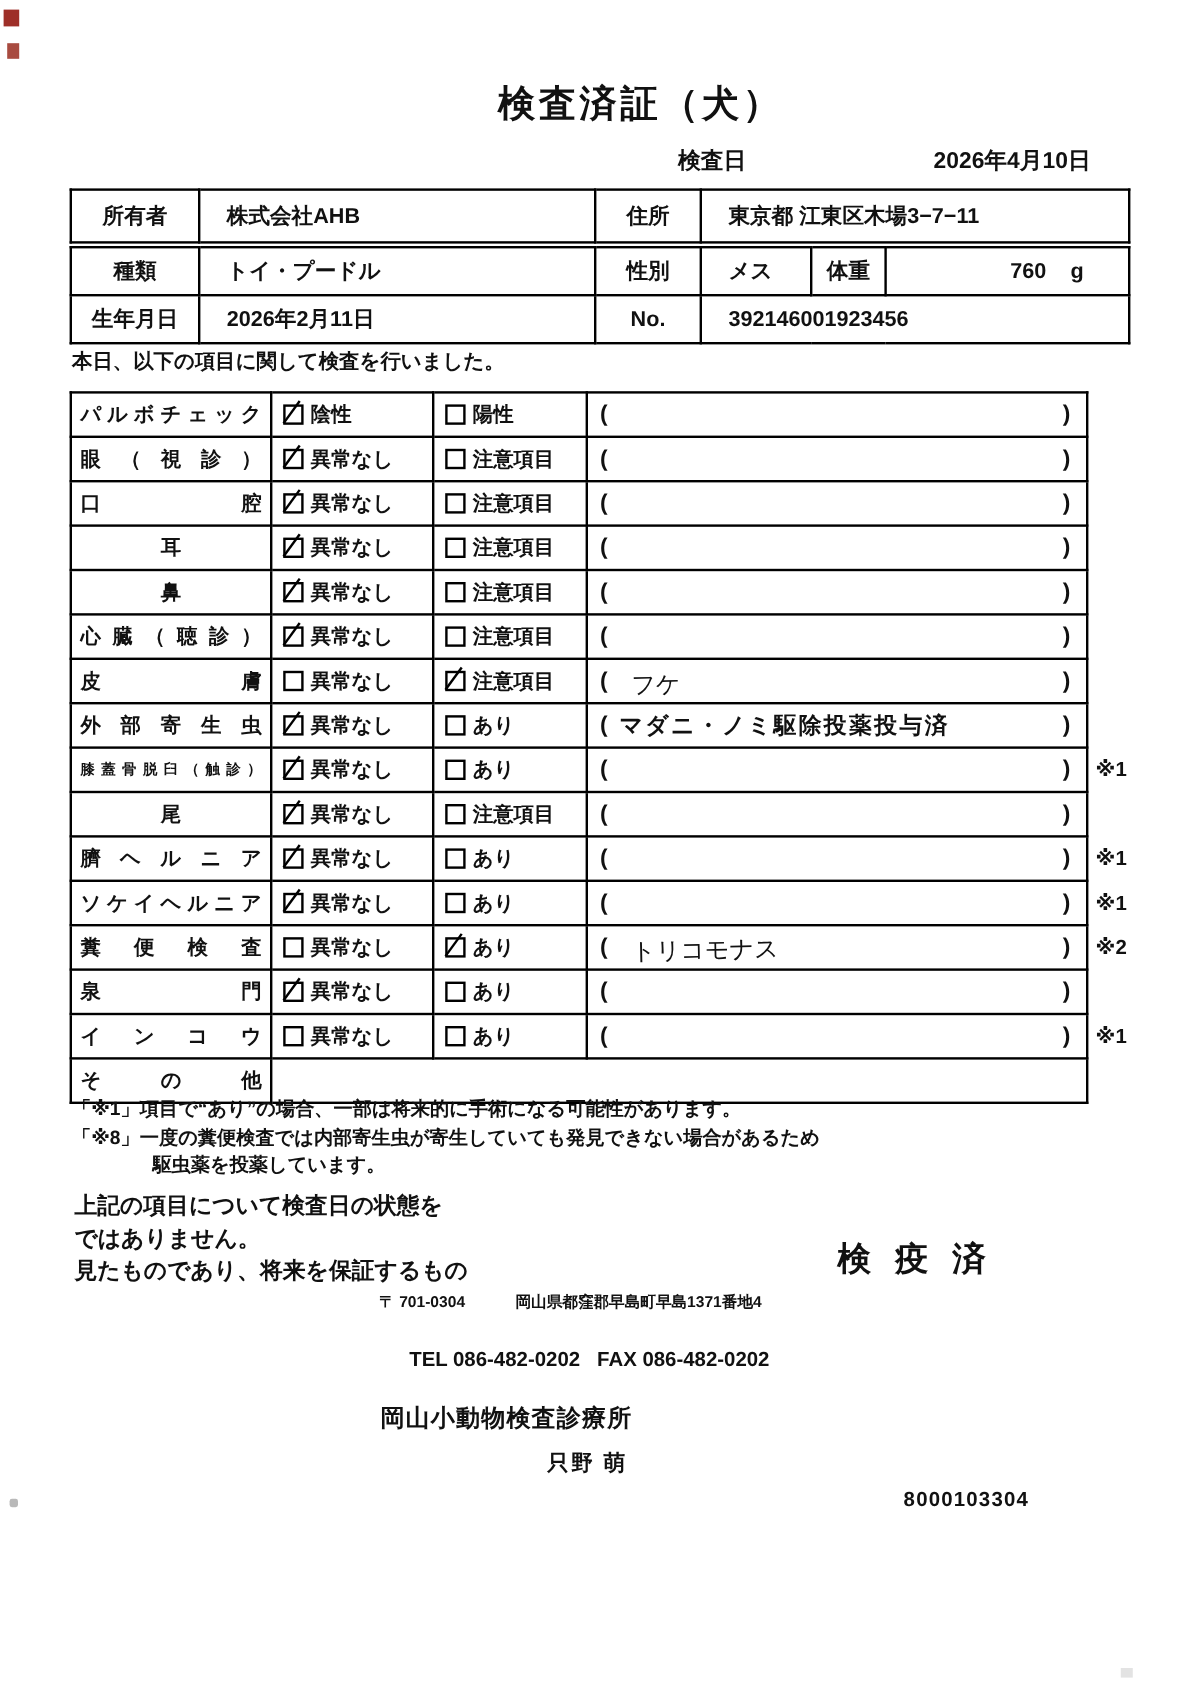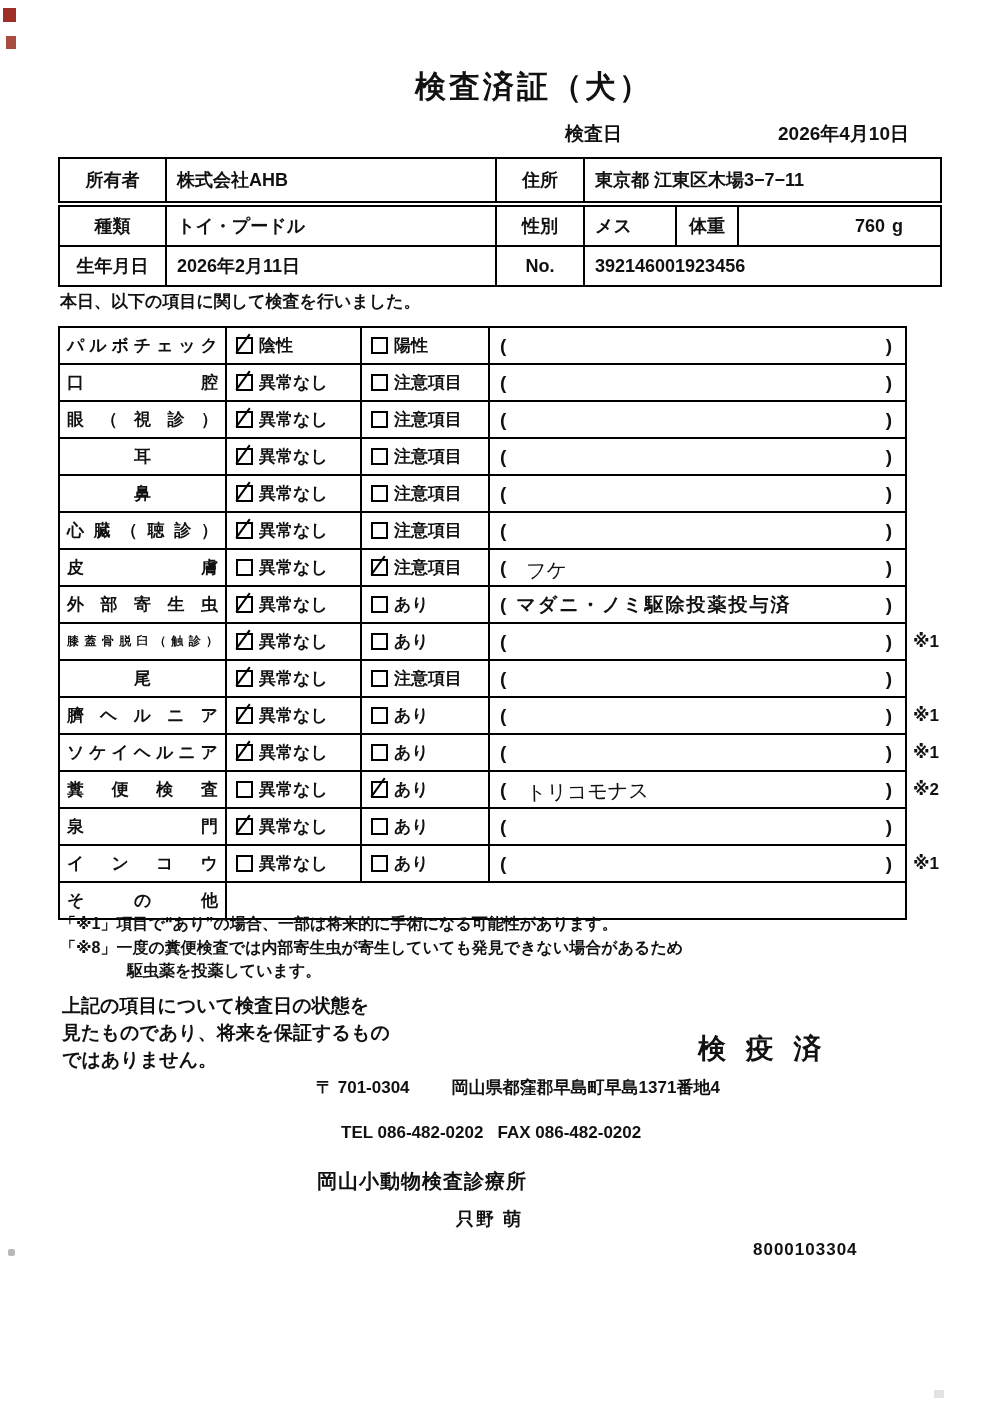--- a/index.html
+++ b/index.html
@@ -17,22 +17,22 @@
   .date-value { top:121px; left:778px; font-size:19px; font-weight:700; }
 
   table { border-collapse:collapse; position:absolute; table-layout:fixed; }
   td { border:2px solid #000; box-sizing:border-box; overflow:hidden; }
 
   .owner-table { left:58px; top:157px; width:882px; }
   .owner-table td { height:44px; font-size:18px; font-weight:600; }
   .pet-table { left:58px; top:205px; width:882px; }
   .pet-table td { height:40px; font-size:18px; font-weight:600; }
   td.lblc { text-align:center; }
-  td.val { padding-left:10px; text-align:left; }
-  .weight-val { display:flex; align-items:center; justify-content:flex-end; gap:7px; padding-right:36px; }
+  td.val { padding-left:22px; text-align:left; }
+  .weight-val { display:flex; align-items:center; justify-content:flex-end; gap:20px; padding-right:36px; }
 
   .intro { left:60px; top:290px; font-size:17px; font-weight:700; }
 
   .main-table { left:58px; top:326px; width:882px;padding-left:32px; }
   .main-table tr { height:37px; }
   .main-table td { font-size:17px; font-weight:600; padding:0; }
   .main-table td.lbl { padding:0 7px; text-align:justify; text-align-last:justify; }
   .main-table td.lbl.center { text-align:center; text-align-last:center; }
   .main-table td.lbl.small { font-size:12px; }
   .opt-inner { display:flex; align-items:center; gap:6px; padding-left:9px; }
@@ -49,21 +49,21 @@
   .main-table td.mark { border:none; font-size:17px; font-weight:600; padding-left:6px; text-align:left; background:transparent; }
   .main-table td.empty-cell { }
 
   .note1 { left:60px; top:914px; font-size:16px; font-weight:600; }
   .note2a { left:60px; top:938px; font-size:16px; font-weight:600; }
   .note2b { left:127px; top:961px; font-size:16px; font-weight:600; }
 
   .statement { left:62px; top:992px; font-size:19px; font-weight:700; line-height:27px; }
   .stamp { left:698px; top:1030px; font-size:28px; font-weight:700; letter-spacing:6px; }
 
-  .postal-line { left:316px; top:1076px; font-size:17px; font-weight:700; display:flex; gap:42px; }
+  .postal-line { left:316px; top:1076px; font-size:13px; font-weight:700; display:flex; gap:42px; }
   .tel-line { left:341px; top:1123px; font-size:17px; font-weight:600; white-space:pre; }
   .clinic-name { left:317px; top:1168px; font-size:20px; font-weight:600; letter-spacing:1px; }
   .vet-name { left:456px; top:1207px; font-size:18px; font-weight:600; letter-spacing:2px; }
   .doc-code { left:753px; top:1240px; font-size:17px; font-weight:600; letter-spacing:1px; }
 
   .artifact { position:absolute; }
   .a-red1 { left:3px; top:8px; width:13px; height:14px; background:#9e2f28; }
   .a-red2 { left:6px; top:36px; width:10px; height:13px; background:#a84b40; }
   .a-dot  { left:8px; top:1249px; width:7px; height:7px; background:#8a8a8a; border-radius:2px; opacity:.6; }
   .a-br   { left:934px; top:1390px; width:10px; height:8px; background:#cccccc; opacity:.55; }
@@ -162,45 +162,45 @@
             <div class="paren-inner">
               <span class="po">(</span>
               <span class="note"></span>
               <span class="pc">)</span>
             </div>
           </td>
       <td class="mark"></td>
     </tr>
 
     <tr>
+      <td class="lbl">眼（視診）</td>
+      <td class="opt">
+            <div class="opt-inner">
+              <span class="cb checked"></span>
+              <span>異常なし</span>
+            </div>
+          </td>
+      <td class="opt">
+            <div class="opt-inner">
+              <span class="cb"></span>
+              <span>注意項目</span>
+            </div>
+          </td>
+      <td class="paren">
+            <div class="paren-inner">
+              <span class="po">(</span>
+              <span class="note"></span>
+              <span class="pc">)</span>
+            </div>
+          </td>
+      <td class="mark"></td>
+    </tr>
+
+    <tr>
       <td class="lbl">口腔</td>
-      <td class="opt">
-            <div class="opt-inner">
-              <span class="cb checked"></span>
-              <span>異常なし</span>
-            </div>
-          </td>
-      <td class="opt">
-            <div class="opt-inner">
-              <span class="cb"></span>
-              <span>注意項目</span>
-            </div>
-          </td>
-      <td class="paren">
-            <div class="paren-inner">
-              <span class="po">(</span>
-              <span class="note"></span>
-              <span class="pc">)</span>
-            </div>
-          </td>
-      <td class="mark"></td>
-    </tr>
-
-    <tr>
-      <td class="lbl">眼（視診）</td>
       <td class="opt">
             <div class="opt-inner">
               <span class="cb checked"></span>
               <span>異常なし</span>
             </div>
           </td>
       <td class="opt">
             <div class="opt-inner">
               <span class="cb"></span>
               <span>注意項目</span>
@@ -512,22 +512,22 @@
 
   </tbody>
     </table>
 
   <div class="abs note1">「※1」項目で“あり”の場合、一部は将来的に手術になる可能性があります。</div>
   <div class="abs note2a">「※8」一度の糞便検査では内部寄生虫が寄生していても発見できない場合があるため</div>
   <div class="abs note2b">駆虫薬を投薬しています。</div>
 
   <div class="abs statement">
     <div>上記の項目について検査日の状態を</div>
+    <div>ではありません。</div>
     <div>見たものであり、将来を保証するもの</div>
-    <div>ではありません。</div>
   </div>
 
   <div class="abs stamp">検 疫 済</div>
 
   <div class="abs postal-line">
     <span>〒 701-0304</span>
     <span>岡山県都窪郡早島町早島1371番地4</span>
   </div>
   <div class="abs tel-line">TEL 086-482-0202   FAX 086-482-0202</div>
   <div class="abs clinic-name">岡山小動物検査診療所</div>

